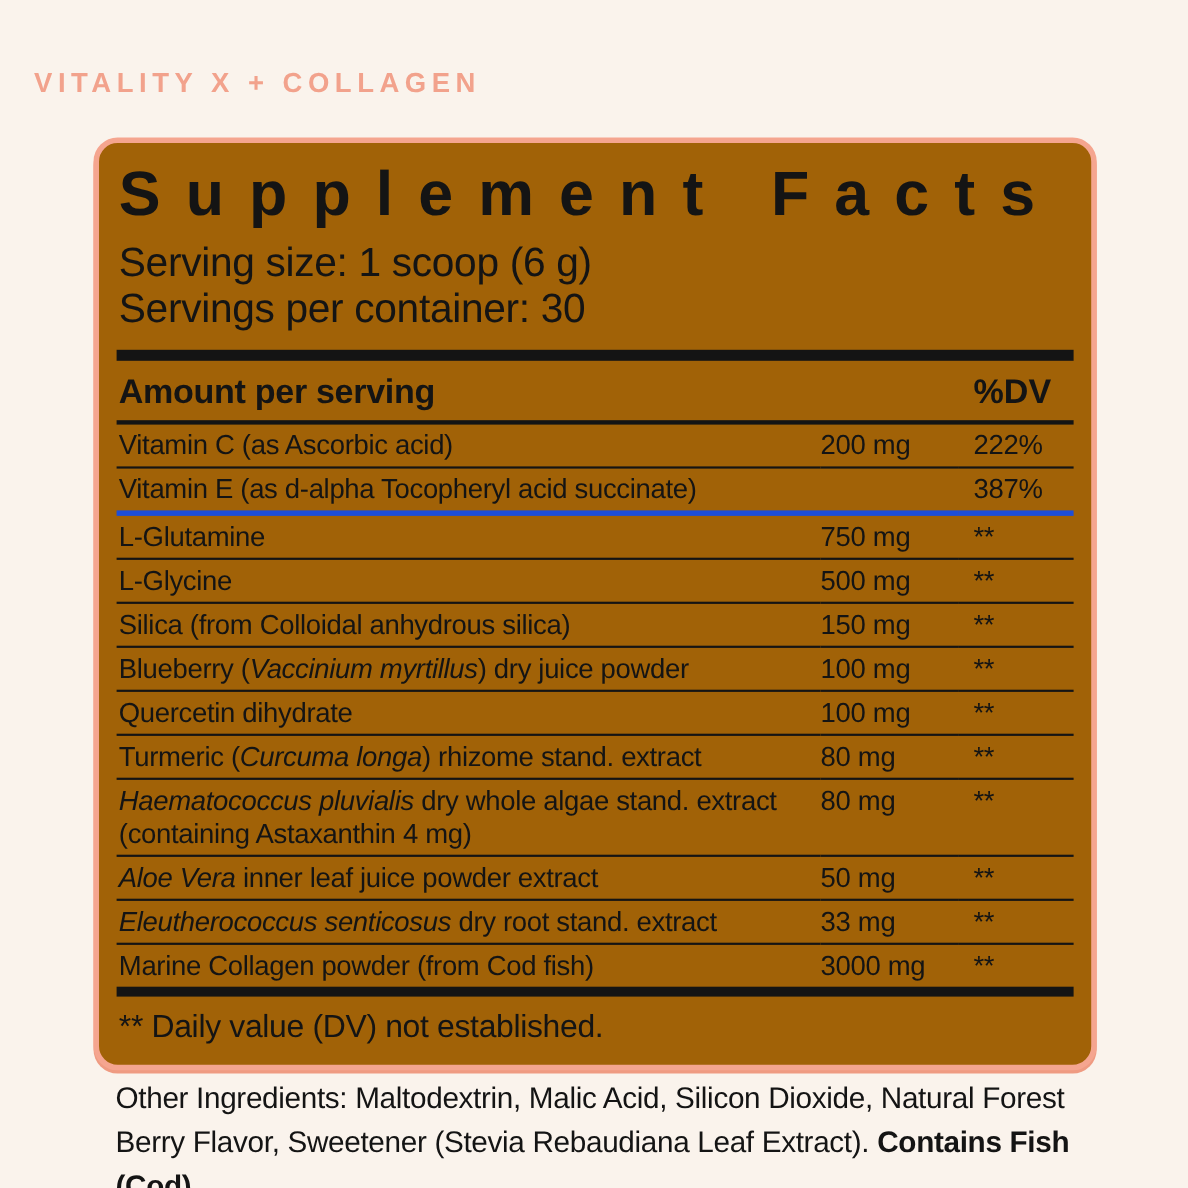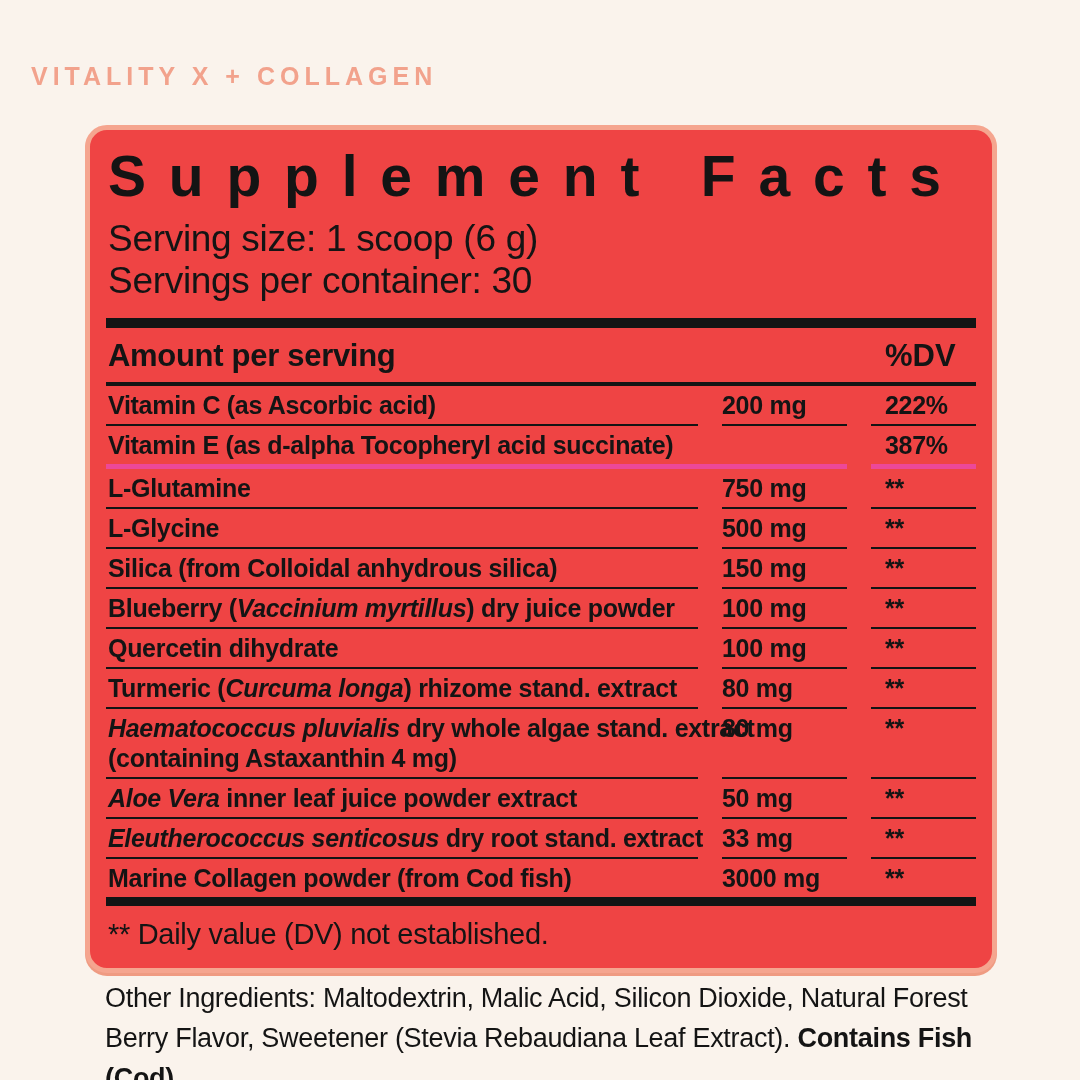--- a/index.html
+++ b/index.html
@@ -14,21 +14,21 @@
 
   .brand{
     position:absolute;left:31px;top:62px;
     font-size:25px;font-weight:700;letter-spacing:5px;
     color:#f2a28c;
   }
 
   .panel{
     position:absolute;left:85px;top:125px;
     width:912px;height:848px;box-sizing:border-box;
-    background:#ef4444;
+    background:#a16207;
     border:5px solid #f5a58f;border-radius:22px;
     box-shadow:0 3px 0 #ef9b82;
     padding:10px 16px 14px 16px;
   }
 
   .sf-title{
     margin:4px 0 10px 2px;
     font-size:57px;line-height:64px;font-weight:bold;
     letter-spacing:0.40em;white-space:nowrap;
   }
@@ -48,33 +48,33 @@
     padding:10px 0 8px 0;
   }
   .header-row .h-amt{
     flex:1;font-size:31px;font-weight:bold;letter-spacing:-0.3px;padding-left:2px;
   }
   .header-row .h-dv{
     width:105px;flex:none;box-sizing:border-box;padding-left:14px;
     font-size:31px;font-weight:bold;
   }
 
-  .frow{display:flex;column-gap:24px;font-weight:bold;}
+  .frow{display:flex;column-gap:0;}
   .cell{
     padding:4px 0;
     font-size:25px;line-height:30px;letter-spacing:-0.3px;
   }
   .cname{flex:1;min-width:0;padding-left:2px;}
   .cname .nline{white-space:nowrap;}
   .camt{width:125px;flex:none;}
   .cdv{width:105px;flex:none;box-sizing:border-box;padding-left:14px;}
   .cname i{font-style:italic;}
 
   .div-thin  > .cell{border-bottom:2px solid #141414;}
-  .div-thick > .cell{border-bottom:5px solid #ec4899;}
+  .div-thick > .cell{border-bottom:5px solid #1d4ed8;}
   .div-none  > .cell{border-bottom:none;}
 
   .footnote{
     font-size:29px;line-height:36px;letter-spacing:-0.3px;
     padding:10px 0 0 2px;
   }
 
   .other{
     position:absolute;left:105px;top:978px;width:880px;margin:0;
     font-size:27px;line-height:40px;letter-spacing:-0.3px;

